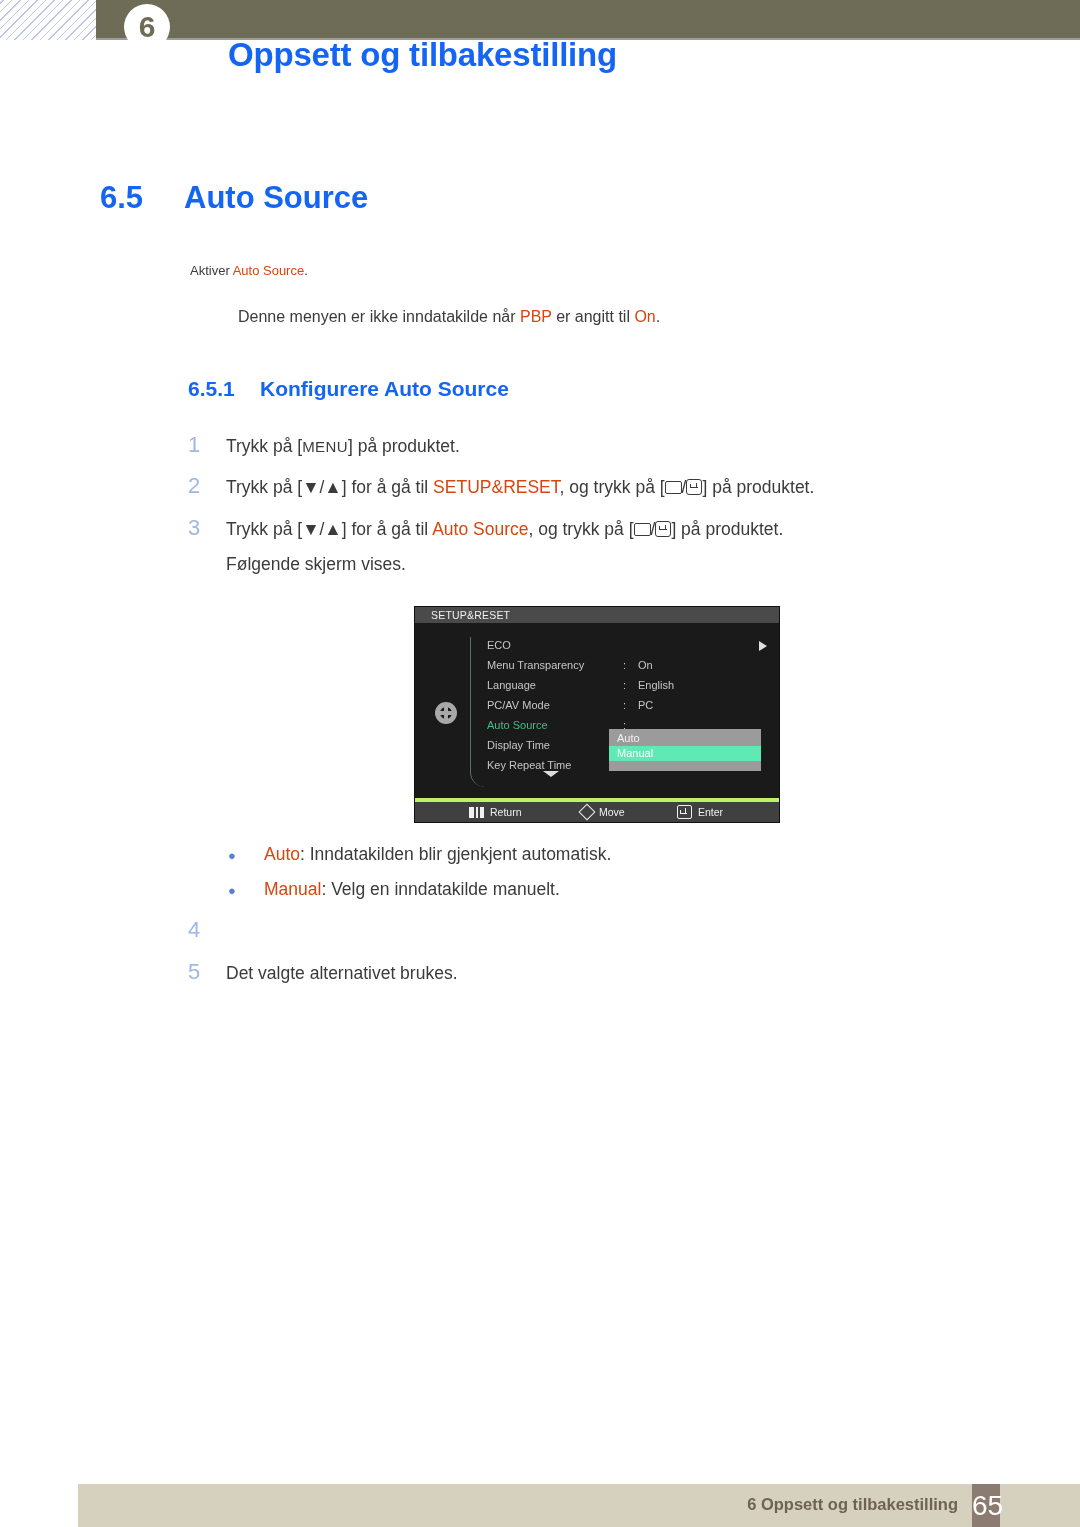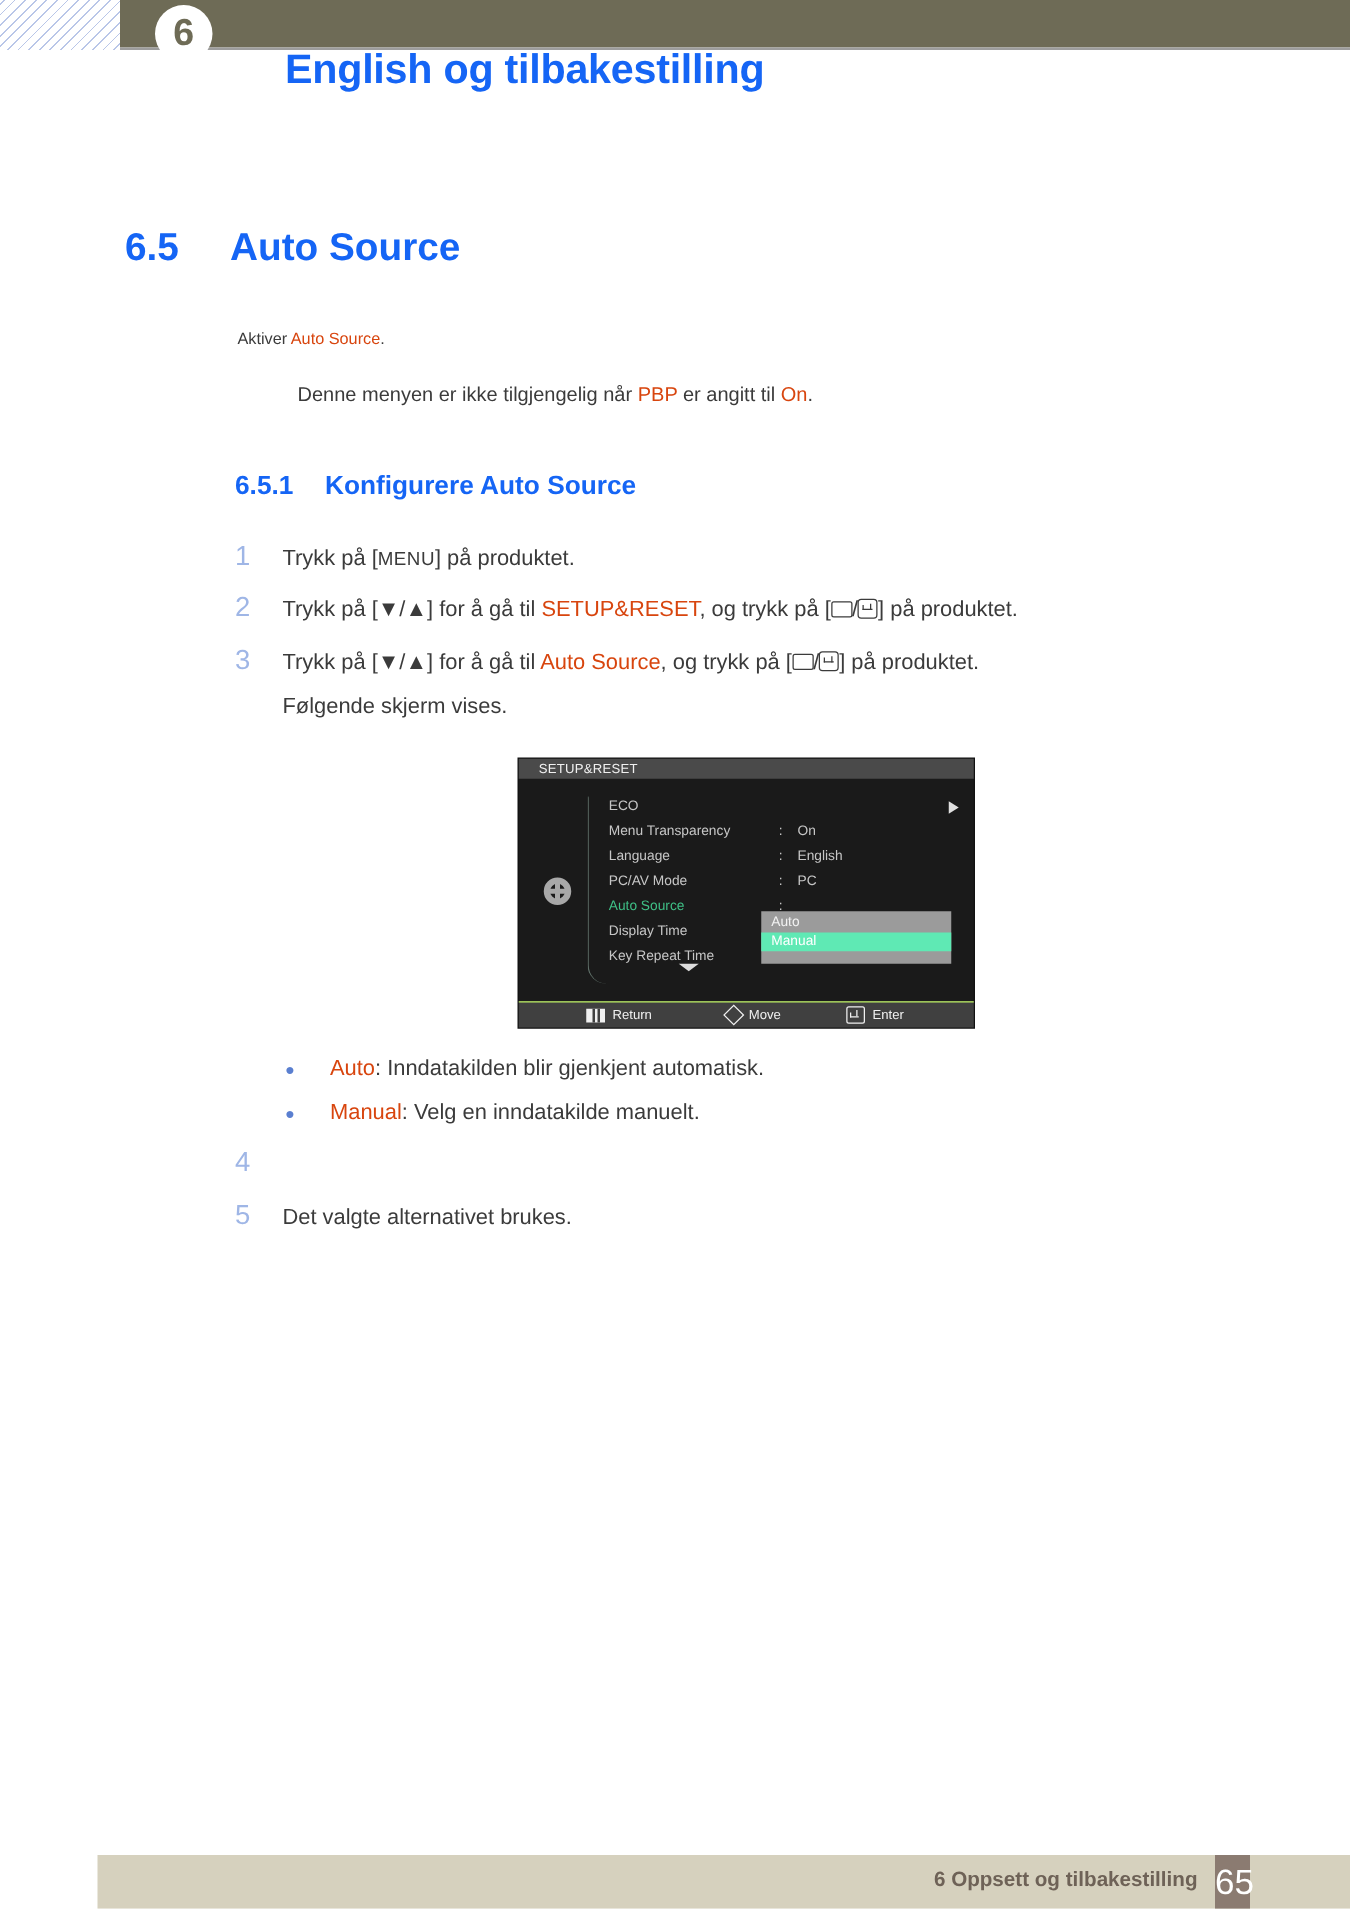--- a/index.html
+++ b/index.html
@@ -291,21 +291,21 @@
     color: #ffffff;
   }
 
   .osd-bottom {
     position: absolute;
     left: 0;
     bottom: 0;
     width: 100%;
     height: 20px;
     background: #404040;
-    border-top: 1px solid #bef264;
+    border-top: 4px solid #bef264;
   }
   .osd-btn {
     position: absolute;
     top: 0;
     height: 20px;
     line-height: 20px;
     font-size: 10.5px;
     color: #f0f0f0;
     display: flex;
     align-items: center;
@@ -408,35 +408,35 @@
     text-align: center;
   }
 </style>
 </head>
 <body>
 
 <div class="hatch"></div>
 <div class="header-bar"></div>
 <div class="header-bar-shadow"></div>
 <div class="chapter-badge">6</div>
-<div class="header-title">English og tilbakestilling</div>
+<div class="header-title">Oppsett og tilbakestilling</div>
 
 <div class="content">
 
   <h1 class="section-heading">
     <span class="num">6.5</span>
     <span>Auto Source</span>
   </h1>
 
   <p class="lead-text">
     <span>Aktiver </span><span class="accent">Auto Source</span><span>.</span>
   </p>
 
   <p class="note-text">
-    <span>Denne menyen er ikke tilgjengelig når </span><span class="accent-b">PBP</span><span> er angitt til </span><span class="accent">On</span><span>.</span>
+    <span>Denne menyen er ikke inndatakilde når </span><span class="accent-b">PBP</span><span> er angitt til </span><span class="accent">On</span><span>.</span>
   </p>
 
   <h2 class="subsection-heading">
     <span class="num">6.5.1</span>
     <span>Konfigurere Auto Source</span>
   </h2>
 
   <div class="steps">
 
     <div class="step">

